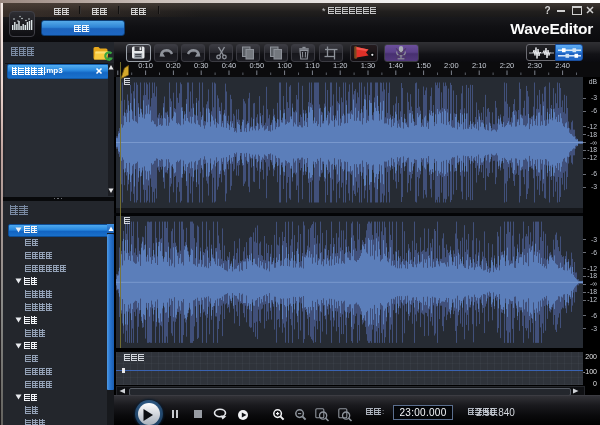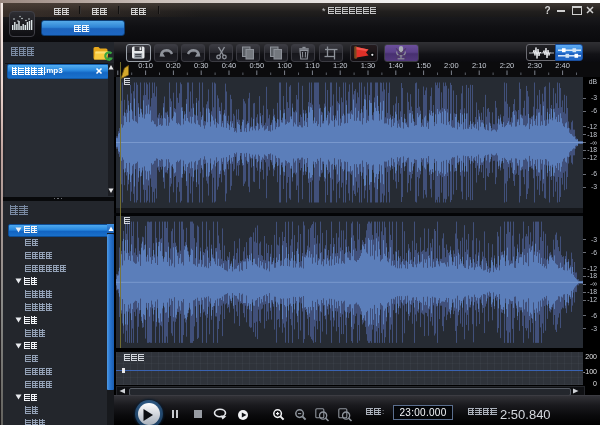--- a/index.html
+++ b/index.html
@@ -45,20 +45,21 @@
       <rect x="8.3" y="7.0" width="1.4" height="9" fill="#dde6e8"></rect>
       <rect x="10.4" y="12.0" width="1.4" height="4" fill="#dde6e8"></rect>
       <rect x="12.5" y="10.0" width="1.4" height="6" fill="#dde6e8"></rect>
       <rect x="14.6" y="11.0" width="1.4" height="5" fill="#dde6e8"></rect>
       <rect x="16.7" y="8.0" width="1.4" height="8" fill="#dde6e8"></rect>
       <rect x="18.8" y="7.0" width="1.4" height="9" fill="#dde6e8"></rect>
       <rect x="20.9" y="6.0" width="1.4" height="10" fill="#dde6e8"></rect>
     </svg>
 <div class="ab" style="left:41px;top:20px;width:82px;height:14px;border-radius:3px;border:1px solid #0e3f77;background:linear-gradient(180deg,#55a9e8 0%,#2f85d6 45%,#1d64bd 55%,#1e67c2 100%)"></div>
 <div class="ab" style="left:74px;top:24.5px;width:16px;height:7.5px;background-image:repeating-linear-gradient(90deg,transparent 0 6.8px,#2f85d6 6.8px 8px),repeating-linear-gradient(0deg,#f2f6fa 0 1px,transparent 1px 2.1px),repeating-linear-gradient(90deg,#f2f6fa 0 0.8px,transparent 0.8px 4.0px);"></div>
+<div class="ab" style="right:7px;top:20px;font-size:15.5px;font-weight:bold;color:#fdfdfd;letter-spacing:-0.2px">WaveEditor</div>
 <div class="ab" style="left:3px;top:42px;width:111px;height:383px;background:#23262c"></div>
 <div class="ab" style="left:11px;top:46.5px;width:24px;height:9px;background-image:repeating-linear-gradient(90deg,transparent 0 6.8px,#23262c 6.8px 8px),repeating-linear-gradient(0deg,#7a8aa2 0 1px,transparent 1px 2.1px),repeating-linear-gradient(90deg,#7a8aa2 0 0.8px,transparent 0.8px 4.0px);"></div>
 <svg class="ab" style="left:92px;top:45px" width="21" height="17" viewBox="0 0 21 17">
 <path d="M1.5 3.5 Q1.5 2 3 2 L6.5 2 L8 3.5 L14 3.5 Q15.5 3.5 15.5 5 L15.5 13 Q15.5 14.5 14 14.5 L3 14.5 Q1.5 14.5 1.5 13 Z" fill="#e8a81c"></path>
 <path d="M3.5 6.5 L16.5 6.5 L14.8 14.5 L2.2 14.5 Z" fill="#f8ca40"></path>
 <path d="M3.5 6.5 L16.5 6.5 L16.1 8.5 L3.1 8.5 Z" fill="#fddf74"></path>
 <path d="M19.5 8.5 A3.6 3.6 0 1 0 19.8 13.2" fill="none" stroke="#3aa841" stroke-width="2.2"></path>
 <path d="M16.2 12.2 L21 12.8 L17.0 16.3 Z" fill="#3aa841"></path>
 </svg>
 <div class="ab" style="left:5px;top:63px;width:109px;height:133px;background:#282c33;border-top:1px solid #101216"></div>
@@ -352,17 +353,17 @@
       <g transform="translate(3.5,3)">
         <circle cx="4.6" cy="4.6" r="3.6" fill="none" stroke="#8e949c" stroke-width="1.3"></circle>
         <line x1="7.2" y1="7.2" x2="10" y2="10" stroke="#8e949c" stroke-width="1.6"></line>
       </g>
     </svg>
 <div class="ab" style="left:366px;top:408px;width:16px;height:6.5px;background-image:repeating-linear-gradient(90deg,transparent 0 6.8px,#101014 6.8px 8px),repeating-linear-gradient(0deg,#aab0ba 0 1px,transparent 1px 2.1px),repeating-linear-gradient(90deg,#aab0ba 0 0.8px,transparent 0.8px 4.0px);"></div>
 <div class="ab" style="left:382px;top:407px;font-size:8px;color:#b9bfc8">:</div>
 <div class="ab" style="left:393px;top:404.5px;width:58px;height:13px;background:#05070b;border:1px solid #5a6e8e;box-shadow:inset 0 0 3px #000"></div>
 <div class="ab" style="left:394px;top:406.5px;width:58px;text-align:center;font-size:10px;color:#f6f8fa;letter-spacing:0.3px">23:00.000</div>
 <div class="ab" style="left:468px;top:408px;width:30.0px;height:6.5px;background-image:repeating-linear-gradient(90deg,transparent 0 6.3px,#101014 6.3px 7.5px),repeating-linear-gradient(0deg,#aab0ba 0 1px,transparent 1px 2.1px),repeating-linear-gradient(90deg,#aab0ba 0 0.8px,transparent 0.8px 3.8px);"></div>
-<div class="ab" style="left:500px;top:407px;font-size:13px;color:#d4d8de">2:50.840</div>
+<div class="ab" style="left:476px;top:407px;font-size:10px;color:#d4d8de">2:50.840</div>
 <div class="ab" style="left:120px;top:62px;width:1.4px;height:286px;background:#7a7430;opacity:0.9"></div>
 <svg class="ab" style="left:120px;top:65px" width="10" height="15" viewBox="0 0 10 15">
       <path d="M8.5 0.5 L8.5 10 L1 13.5 L4.5 3 Z" fill="#d4a92c" stroke="#7a5c10" stroke-width="0.8"></path>
     </svg>
 </div>
 </body></html>

